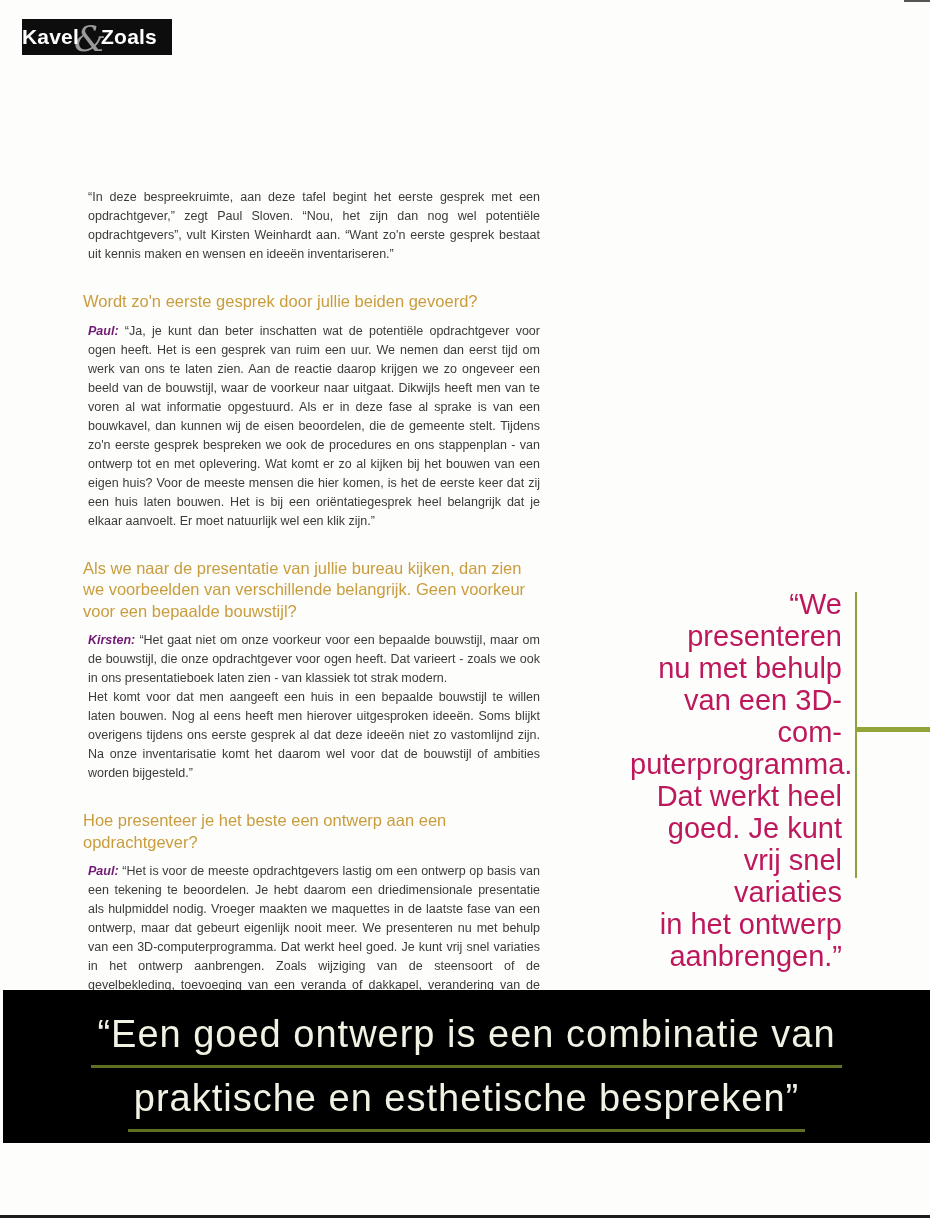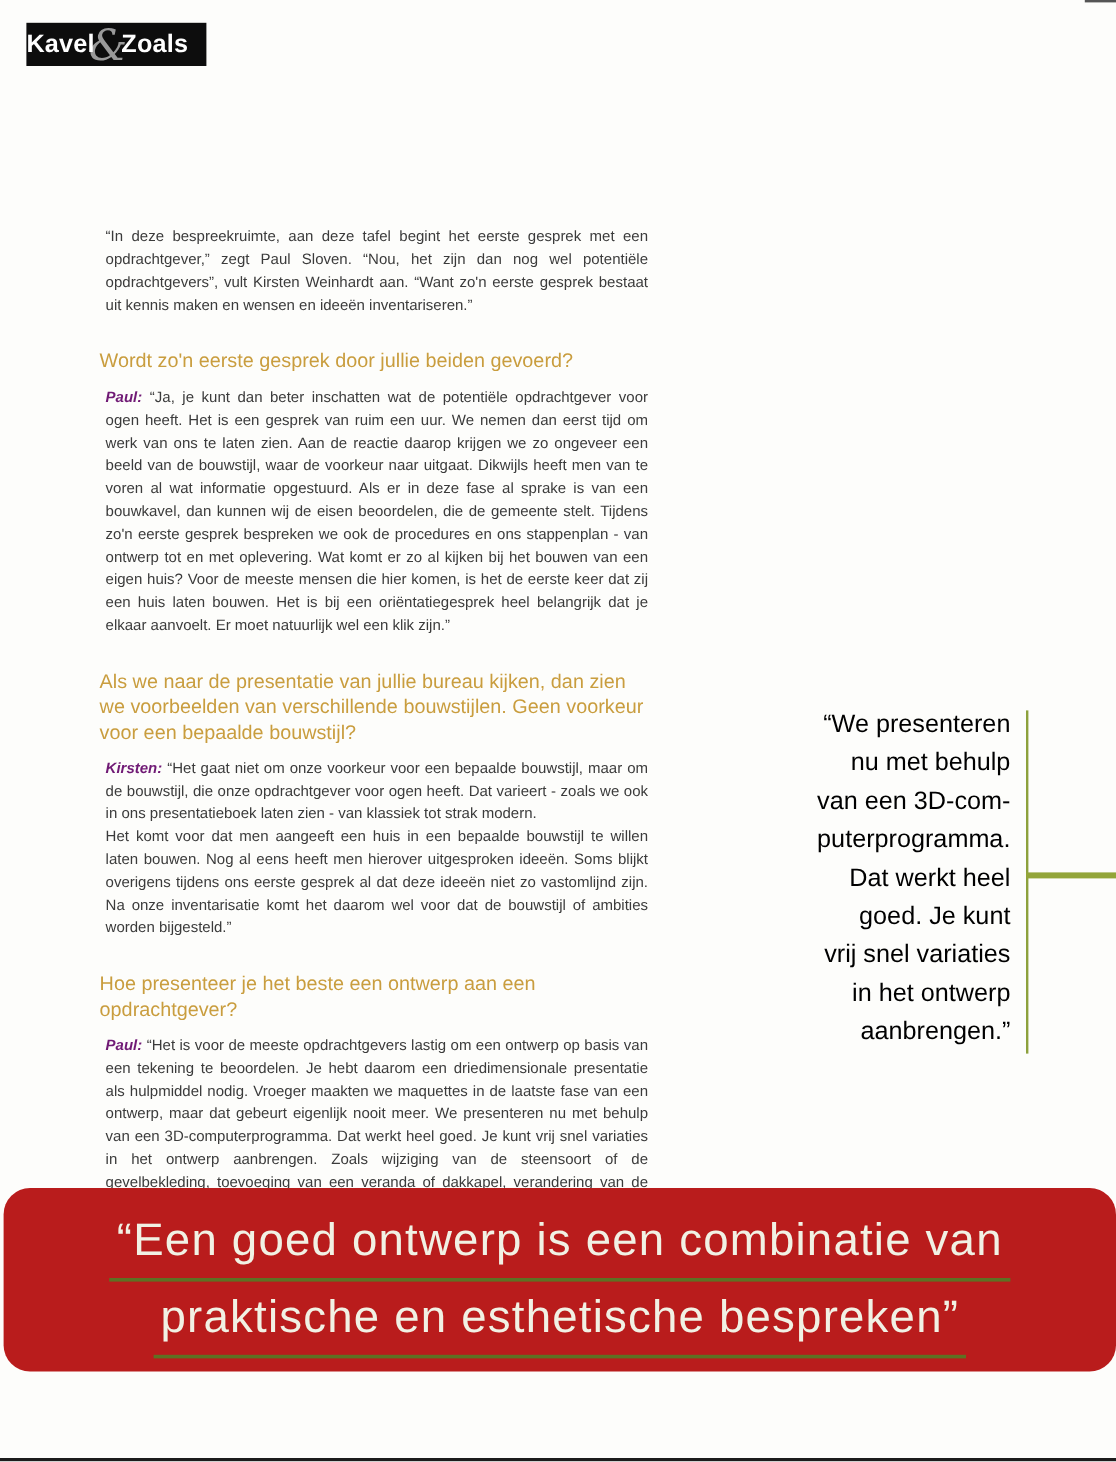--- a/index.html
+++ b/index.html
@@ -68,48 +68,47 @@
     font-weight: bold;
     color: #701a75;
   }
 
   
   .pullquote {
     position: absolute;
     left: 630px; top: 588px;
     width: 212px;
     text-align: right;
-    font-size: 21px;
+    font-size: 29px;
     line-height: 32px;
-    color: #000000;
+    color: #be185d;
     white-space: pre-line;
   }
   .pq-vline {
     position: absolute;
     left: 855px; top: 592px;
     width: 2px; height: 286px;
     background: #8da13c;
   }
   .pq-hline {
     position: absolute;
     left: 855px; top: 727px;
     width: 75px; height: 5px;
     background: #93a539;
   }
 
   
   .banner {
     position: absolute;
     left: 3px; top: 990px;
     width: 927px; height: 153px;
-    background: #b91c1c;
+    background: #000000;
     text-align: center;
     padding-top: 24px;
     box-sizing: border-box;
-    border-radius: 22px;
   }
   .banner-line {
     display: inline-block;
     color: #f1f1e4;
     font-size: 38px;
     font-weight: 300;
     letter-spacing: 1px;
     border-bottom: 3px solid #5e7123;
     padding: 0 6px 9px 6px;
     margin-bottom: 10px;
@@ -152,21 +151,21 @@
     <span class="amp">&amp;</span>
     <span class="word">Zoals</span>
   </div>
 
   <div class="content">
     <p class="intro">“In deze bespreekruimte, aan deze tafel begint het eerste gesprek met een opdrachtgever,” zegt Paul Sloven. “Nou, het zijn dan nog wel potentiële opdrachtgevers”, vult Kirsten Weinhardt aan. “Want zo'n eerste gesprek bestaat uit kennis maken en wensen en ideeën inventariseren.”</p>
 
     <h2 class="question">Wordt zo'n eerste gesprek door jullie beiden gevoerd?</h2>
     <p class="body"><strong class="speaker">Paul:</strong> <span>“Ja, je kunt dan beter inschatten wat de potentiële opdrachtgever voor ogen heeft. Het is een gesprek van ruim een uur. We nemen dan eerst tijd om werk van ons te laten zien. Aan de reactie daarop krijgen we zo ongeveer een beeld van de bouwstijl, waar de voorkeur naar uitgaat. Dikwijls heeft men van te voren al wat informatie opgestuurd. Als er in deze fase al sprake is van een bouwkavel, dan kunnen wij de eisen beoordelen, die de gemeente stelt. Tijdens zo'n eerste gesprek bespreken we ook de procedures en ons stappenplan - van ontwerp tot en met oplevering. Wat komt er zo al kijken bij het bouwen van een eigen huis? Voor de meeste mensen die hier komen, is het de eerste keer dat zij een huis laten bouwen. Het is bij een oriëntatiegesprek heel belangrijk dat je elkaar aanvoelt. Er moet natuurlijk wel een klik zijn.”</span></p>
 
-    <h2 class="question">Als we naar de presentatie van jullie bureau kijken, dan zien we voorbeelden van verschillende bouwstijlen. Geen voorkeur voor een bepaalde bouwstijl?</h2>
+    <h2 class="question">Als we naar de presentatie van jullie bureau kijken, dan zien we voorbeelden van verschillende belangrijk. Geen voorkeur voor een bepaalde bouwstijl?</h2>
     <p class="body"><strong class="speaker">Kirsten:</strong> <span>“Het gaat niet om onze voorkeur voor een bepaalde bouwstijl, maar om de bouwstijl, die onze opdrachtgever voor ogen heeft. Dat varieert - zoals we ook in ons presentatieboek laten zien - van klassiek tot strak modern.
 Het komt voor dat men aangeeft een huis in een bepaalde bouwstijl te willen laten bouwen. Nog al eens heeft men hierover uitgesproken ideeën. Soms blijkt overigens tijdens ons eerste gesprek al dat deze ideeën niet zo vastomlijnd zijn. Na onze inventarisatie komt het daarom wel voor dat de bouwstijl of ambities worden bijgesteld.”</span></p>
 
     <h2 class="question">Hoe presenteer je het beste een ontwerp aan een opdrachtgever?</h2>
     <p class="body"><strong class="speaker">Paul:</strong> <span>“Het is voor de meeste opdrachtgevers lastig om een ontwerp op basis van een tekening te beoordelen. Je hebt daarom een driedimensionale presentatie als hulpmiddel nodig. Vroeger maakten we maquettes in de laatste fase van een ontwerp, maar dat gebeurt eigenlijk nooit meer. We presenteren nu met behulp van een 3D-computerprogramma. Dat werkt heel goed. Je kunt vrij snel variaties in het ontwerp aanbrengen. Zoals wijziging van de steensoort of de gevelbekleding, toevoeging van een veranda of dakkapel, verandering van de indeling...noem maar op.”</span></p>
   </div>
 
   <div class="pullquote">“We presenteren
 nu met behulp
 van een 3D-com-

